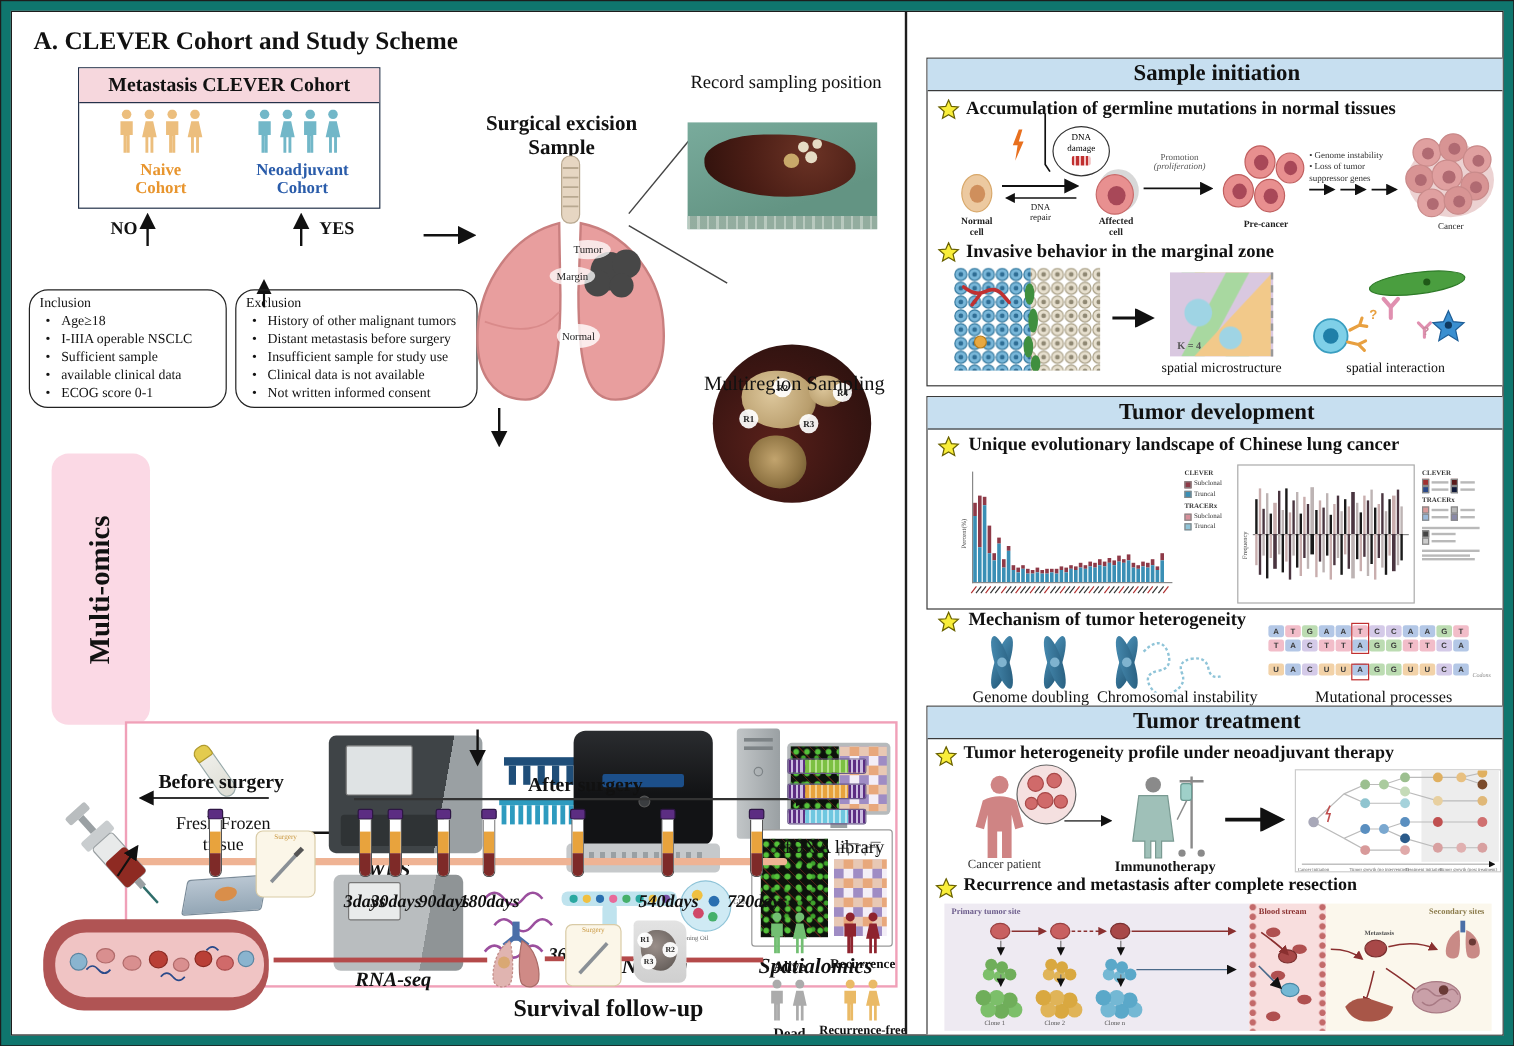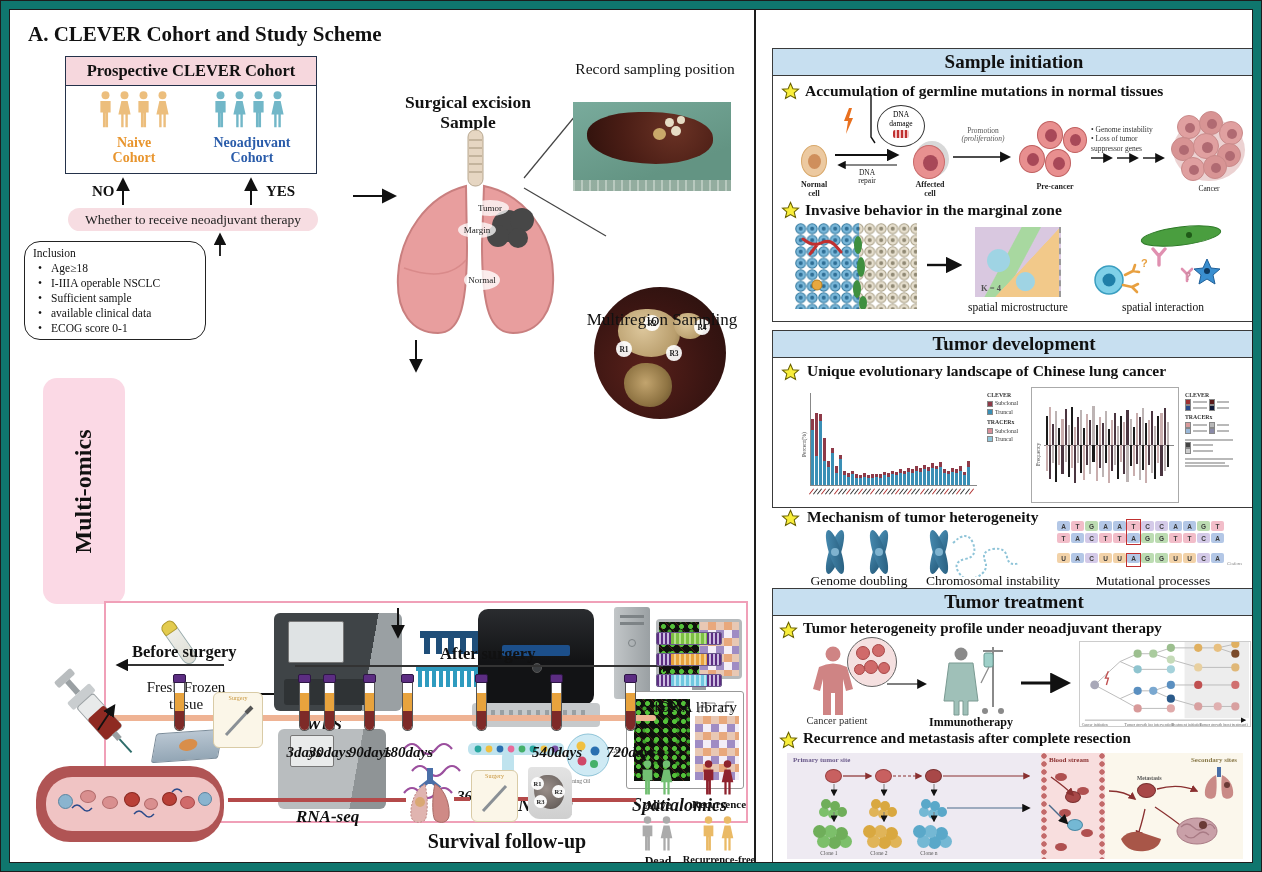--- a/index.html
+++ b/index.html
@@ -135,21 +135,21 @@
             <stop offset="0" stop-color="#4a8fb5"></stop>
             <stop offset="1" stop-color="#255a7a"></stop>
           </linearGradient>
   </defs>
 </svg>
 
 <section class="panelA">
   <div class="abs ptitle" style="left:18px;top:12px;">A.  CLEVER Cohort and Study Scheme</div>
 
   <div class="abs cohort" style="left:55px;top:46px;width:252px;height:118px;">
-    <div class="cohort-h serif">Prospective CLEVER Cohort</div>
+    <div class="cohort-h serif">Metastasis CLEVER Cohort</div>
     <div class="people">
       <div class="pgroup">
         <svg class="person" style="color:#ecbe7d">
                 <use href="#pm" fill="currentColor"></use>
               </svg>
         <svg class="person" style="color:#ecbe7d">
                 <use href="#pf" fill="currentColor"></use>
               </svg>
         <svg class="person" style="color:#ecbe7d">
                 <use href="#pm" fill="currentColor"></use>
@@ -185,34 +185,43 @@
 
   <div class="abs boldlab" style="left:82px;top:173px;font-size:15px;">NO</div>
   <svg class="abs" style="left:105px;top:165px;" width="16" height="32">
           <line x1="8" y1="30" x2="8" y2="5" stroke="#111" stroke-width="2" marker-end="url(#ah)"></line>
         </svg>
   <svg class="abs" style="left:233px;top:165px;" width="16" height="32">
           <line x1="8" y1="30" x2="8" y2="5" stroke="#111" stroke-width="2" marker-end="url(#ah)"></line>
         </svg>
   <div class="abs boldlab" style="left:256px;top:173px;font-size:15px;">YES</div>
 
-  <div class="abs pill" style="left:58px;top:198px;width:250px;height:23px;">Whether to receive neoadjuvant therapy</div>
 
   <svg class="abs" style="left:202px;top:221px;" width="16" height="26">
           <line x1="8" y1="25" x2="8" y2="4" stroke="#111" stroke-width="1.8" marker-end="url(#ah)"></line>
         </svg>
 
-  <div class="abs crit" style="left:14px;top:231px;width:182px;height:99px;">
+  <div class="abs crit" style="left:14px;top:231px;width:165px;height:99px;">
     <span>Inclusion</span>
     <ul>
       <li>Age≥18</li>
       <li>I-IIIA operable NSCLC</li>
       <li>Sufficient sample</li>
       <li>available clinical data</li>
       <li>ECOG score 0-1</li>
+    </ul>
+  </div>
+  <div class="abs crit" style="left:186px;top:231px;width:202px;height:99px;">
+    <span>Exclusion</span>
+    <ul>
+      <li>History of other malignant tumors</li>
+      <li>Distant metastasis before surgery</li>
+      <li>Insufficient sample for study use</li>
+      <li>Clinical data is not available</li>
+      <li>Not written informed consent</li>
     </ul>
   </div>
 
   <svg class="abs" style="left:340px;top:176px;" width="52" height="20">
           <line x1="3" y1="10" x2="44" y2="10" stroke="#111" stroke-width="2.2" marker-end="url(#ah)"></line>
         </svg>
 
   <div class="abs boldlab" style="left:376px;top:82px;width:164px;text-align:center;font-size:17.5px;line-height:1.15;">
     <span>Surgical excision</span><br>
     <span>Sample</span>
@@ -1174,21 +1183,21 @@
               <b style="background: rgb(242, 210, 168);">U</b>
               <b style="background: rgb(242, 210, 168);">U</b>
               <b style="background: rgb(212, 202, 232);">C</b>
               <b style="background: rgb(179, 199, 230);">A</b>
             </div>
       <div class="abs" style="left:69px;top:-2px;width:15px;height:26px;border:1.4px solid #c03030;"></div>
       <div class="abs" style="left:69px;top:32px;width:15px;height:14px;border:1.4px solid #c03030;"></div>
       <div class="abs" style="left:170px;top:40px;font-size:5px;color:#888;font-style:italic;">Codons</div>
     </div>
     <div class="mechlab" style="left:26px;top:242px;width:120px;">Genome doubling</div>
-    <div class="mechlab" style="left:150px;top:242px;width:140px;">Chromosomal instability</div>
+    <div class="mechlab" style="left:138px;top:242px;width:140px;">Chromosomal instability</div>
     <div class="mechlab" style="left:300px;top:242px;width:160px;">Mutational processes</div>
   </div>
 
   <div class="sec" style="top:578px;height:280px;">
     <div class="sec-h serif">Tumor treatment</div>
     <svg class="star" style="left:6px;top:32px;">
             <use href="#star5"></use>
           </svg>
     <div class="hl" style="left:30px;top:31px;font-size:15px;">Tumor heterogeneity profile under neoadjuvant therapy</div>
 

